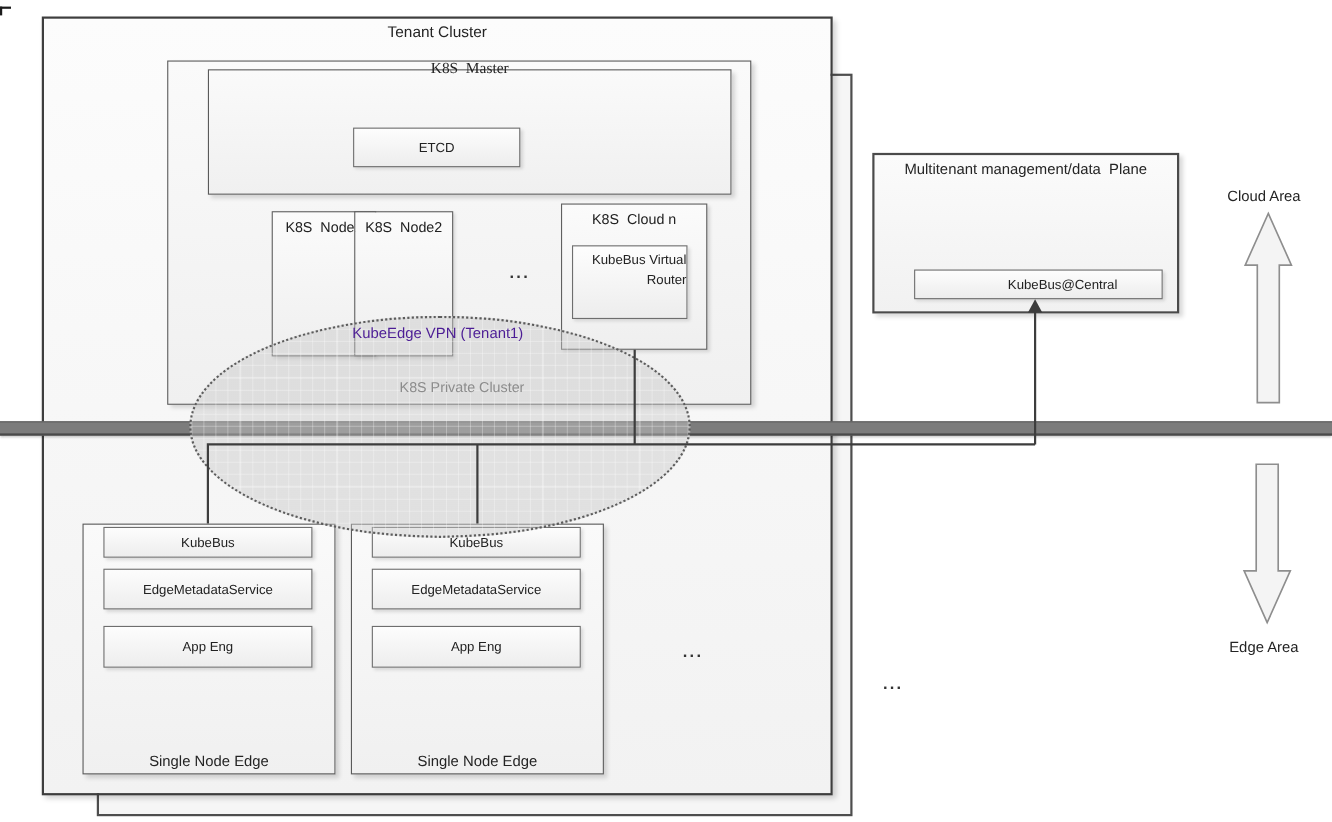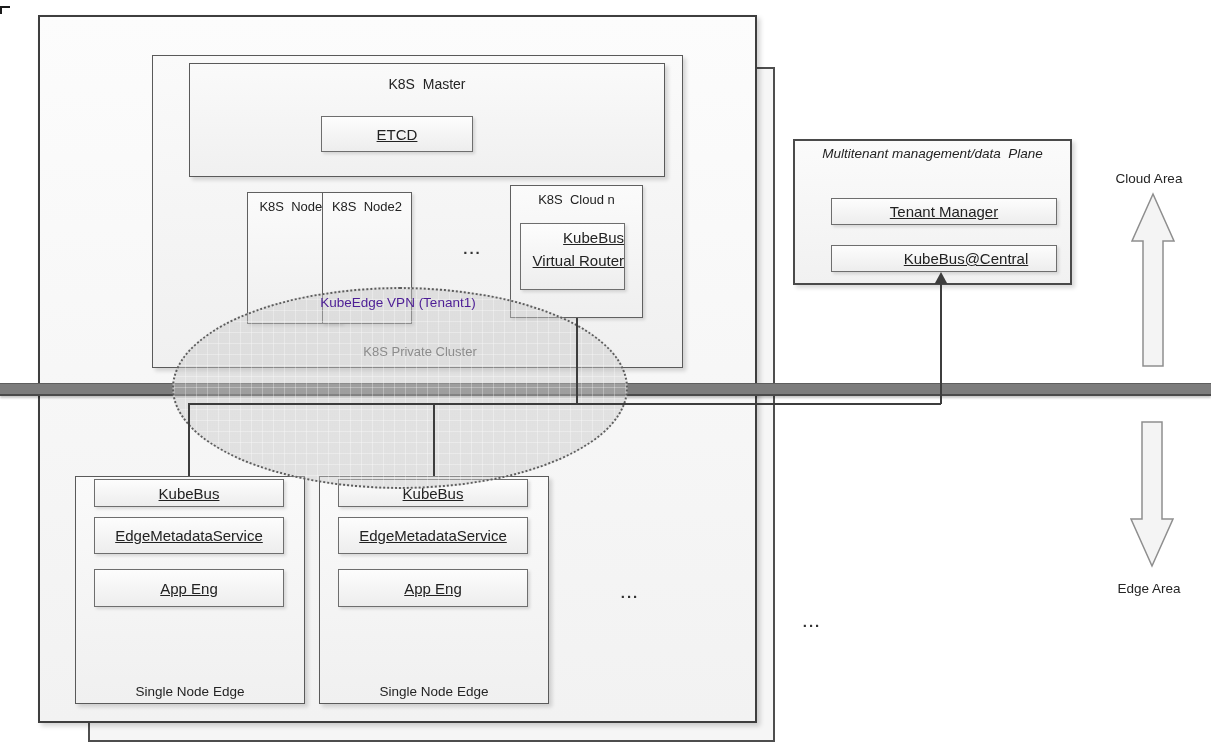--- a/index.html
+++ b/index.html
@@ -7,21 +7,21 @@
     position:relative;width:1211px;height:747px;background:#ffffff;
     font-family:"Liberation Sans","DejaVu Sans",sans-serif;color:#222;overflow:hidden;
   }
   .abs{position:absolute;box-sizing:border-box;}
   .lbl{position:absolute;box-sizing:border-box;text-align:center;white-space:pre;color:#242424;}
   .box{
     background:linear-gradient(180deg,#fdfdfd 0%,#ededed 100%);
     border:1px solid #6e6e6e;
     box-shadow:2px 2px 3px rgba(0,0,0,0.13);
     display:flex;align-items:center;justify-content:center;
-    font-size:15px;color:#222;text-decoration:underline;
+    font-size:12px;color:#222;
   }
   .nodebox{
     background:linear-gradient(180deg,#fbfbfb 0%,#efefef 100%);
     border:1px solid #606060;
     box-shadow:2px 2px 3px rgba(0,0,0,0.13);
     display:flex;align-items:flex-start;justify-content:center;
     padding-top:6px;font-size:13px;white-space:pre;
   }
   .container-box{
     background:linear-gradient(180deg,#fafafa 0%,#f0f0f0 100%);
@@ -45,25 +45,26 @@
 </head>
 <body>
 
 <div id="canvas">
 
   <div class="abs" style="left:0;top:6px;width:10px;height:8px;border-top:2px solid #1b1b1b;border-left:2px solid #1b1b1b;"></div>
 
   <div class="abs" style="left:88px;top:67px;width:687px;height:675px;border:2px solid #4e4e4e;background:#f6f6f6;"></div>
 
   <div class="abs" style="left:38px;top:15px;width:719px;height:708px;border:2px solid #3e3e3e;background:linear-gradient(180deg,#fcfcfc,#f2f2f2);box-shadow:3px 3px 5px rgba(0,0,0,0.18);"></div>
+  <div class="lbl" style="left:38px;top:21px;width:719px;font-size:14px;">Tenant Cluster</div>
 
   <div class="abs container-box" style="left:152px;top:55px;width:531px;height:313px;"></div>
 
   <div class="abs container-box" style="left:189px;top:63px;width:476px;height:114px;"></div>
-  <div class="lbl" style="left:189px;top:76px;width:476px;font-size:14px;">K8S  Master</div>
+  <div class="lbl" style="left:189px;top:55px;width:476px;font-size:14px;font-family:Liberation Serif, serif;">K8S  Master</div>
   <div class="abs box" style="left:321px;top:116px;width:152px;height:36px;">
     <span style="white-space:pre;">ETCD</span>
   </div>
 
   <div class="abs nodebox" style="left:199px;top:192px;width:95px;height:132px;margin-left:48px;">
     <span>K8S  Node1</span>
   </div>
   <div class="abs nodebox" style="left:322px;top:192px;width:90px;height:132px;">
     <span>K8S  Node2</span>
   </div>
@@ -71,24 +72,21 @@
   <div class="abs nodebox" style="left:510px;top:185px;width:133px;height:133px;">
     <span>K8S  Cloud n</span>
   </div>
   <div class="abs box" style="left:520px;top:223px;width:105px;height:67px;align-items:flex-start;padding-top:3px;line-height:1.5;text-align:right;">
     <span>KubeBus Virtual Router</span>
   </div>
 
   <div id="gray-bar" class="abs" style="left:0;top:383px;width:1211px;height:13px;"></div>
 
   <div class="abs" style="left:793px;top:139px;width:279px;height:146px;border:2px solid #4a4a4a;background:linear-gradient(180deg,#fbfbfb,#f1f1f1);box-shadow:3px 3px 4px rgba(0,0,0,0.15);"></div>
-  <div class="lbl" style="left:793px;top:146px;width:279px;font-size:13.5px;font-style:italic;">Multitenant management/data  Plane</div>
-  <div class="abs box" style="left:831px;top:198px;width:226px;height:27px;">
-    <span style="white-space:pre;">Tenant Manager</span>
-  </div>
+  <div class="lbl" style="left:793px;top:146px;width:279px;font-size:13.5px;">Multitenant management/data  Plane</div>
   <div class="abs box" style="left:831px;top:245px;width:226px;height:27px;padding-left:44px;">
     <span style="white-space:pre;">KubeBus@Central</span>
   </div>
 
   <div class="abs container-box" style="left:75px;top:476px;width:230px;height:228px;"></div>
   <div class="abs box" style="left:94px;top:479px;width:190px;height:28px;">
     <span>KubeBus</span>
   </div>
   <div class="abs box" style="left:94px;top:517px;width:190px;height:37px;">
     <span>EdgeMetadataService</span>

